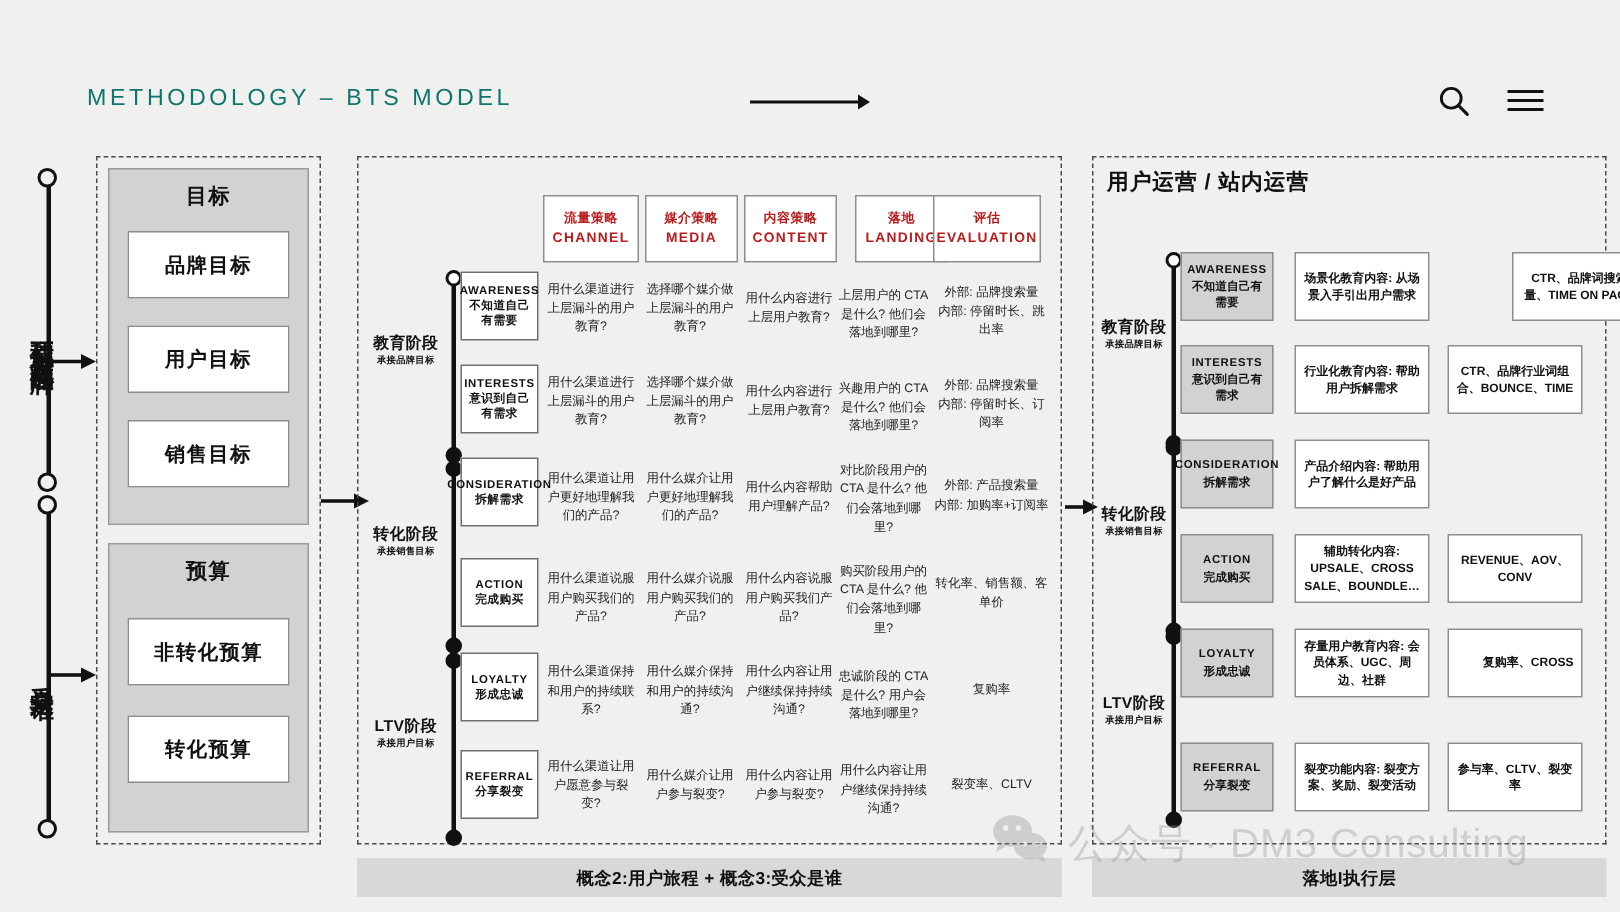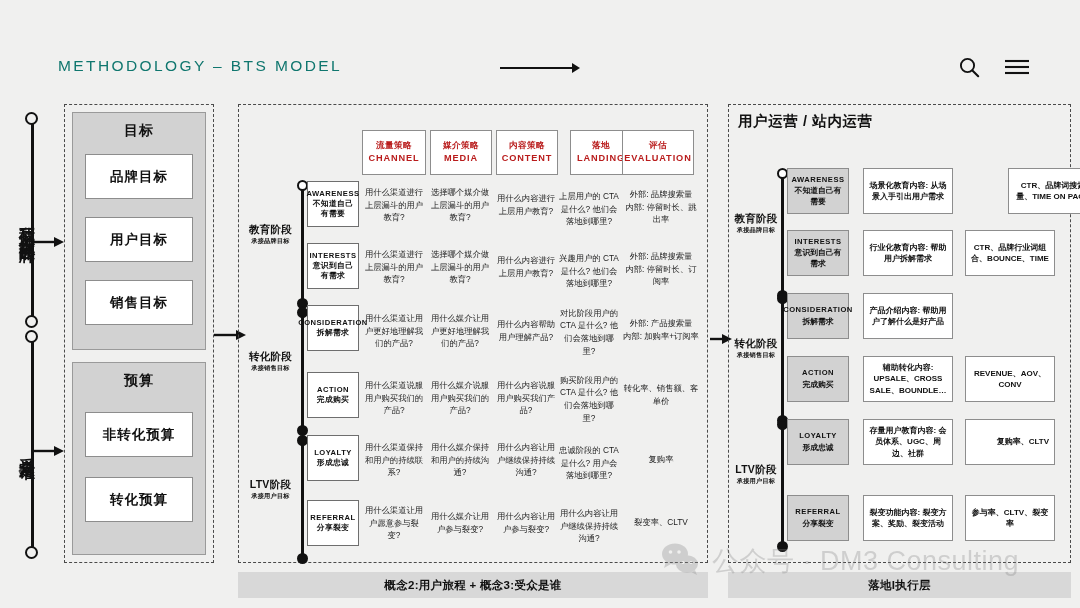--- a/index.html
+++ b/index.html
@@ -369,21 +369,21 @@
   </div>
 
   <div class="rbox grey" style="left:787px;top:419px;width:62px;height:46px;">
     <span class="t1">LOYALTY</span>
     <span class="t2">形成忠诚</span>
   </div>
   <div class="rbox white" style="left:863px;top:419px;width:90px;height:46px;">
     <span class="body">存量用户教育内容: 会员体系、UGC、周边、社群</span>
   </div>
   <div class="rbox white" style="left:965px;top:419px;width:90px;height:46px;">
-    <span class="body">复购率、CLTV</span>
+    <span class="body">复购率、CROSS</span>
   </div>
 
   <div class="rbox grey" style="left:787px;top:495px;width:62px;height:46px;">
     <span class="t1">REFERRAL</span>
     <span class="t2">分享裂变</span>
   </div>
   <div class="rbox white" style="left:863px;top:495px;width:90px;height:46px;">
     <span class="body">裂变功能内容: 裂变方案、奖励、裂变活动</span>
   </div>
   <div class="rbox white" style="left:965px;top:495px;width:90px;height:46px;">

